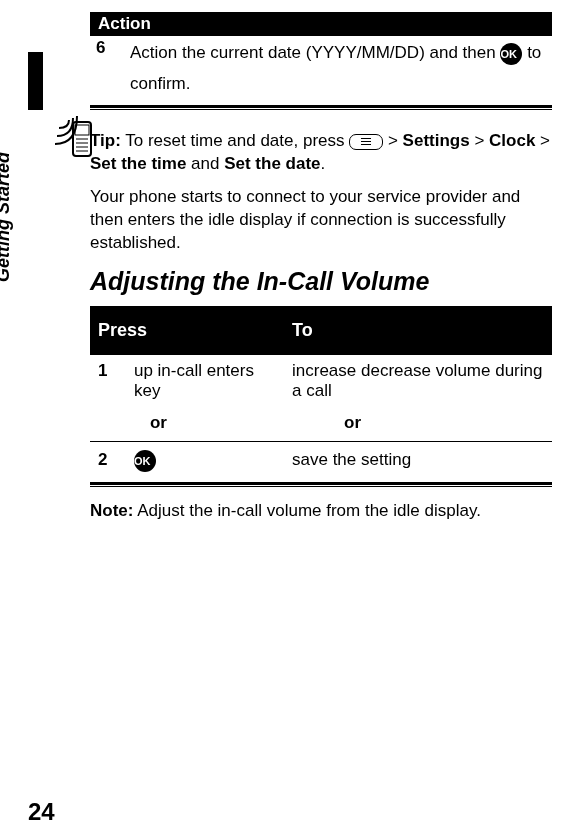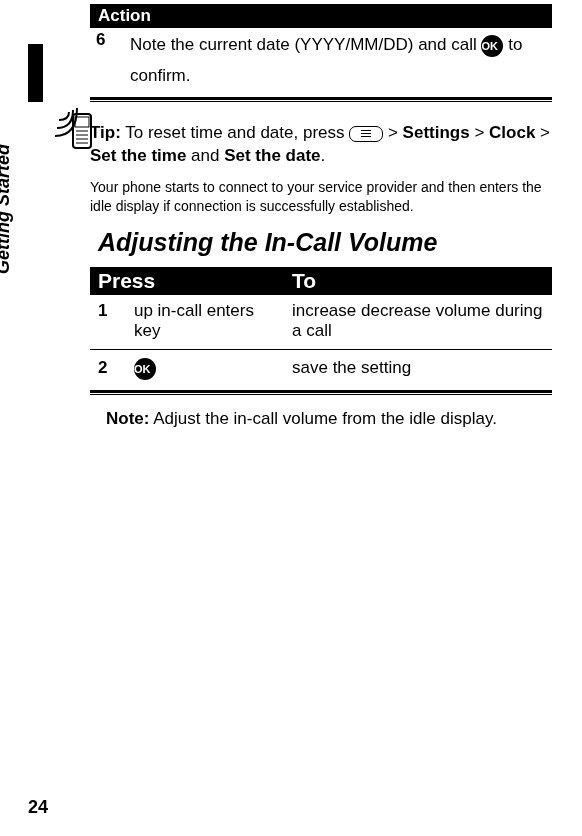--- a/index.html
+++ b/index.html
@@ -1,38 +1,38 @@
 <!DOCTYPE html>
 <html><head>
 <meta charset="utf-8">
 <style>
   html,body{margin:0;padding:0;background:#fff;font-family:Arial,Helvetica,sans-serif;font-size:17px;color:#000}
   .page{width:582px;height:836px;position:relative;box-sizing:border-box;padding:0 30px 0 90px}
   .side-tab{position:absolute;left:28px;top:40px;width:32px;height:200px}
   .side-tab .black{position:absolute;left:0;top:0;width:15px;height:58px;background:#000}
   .side-tab .label{position:absolute;left:-35px;top:230px;transform:rotate(-90deg);transform-origin:left top;font-style:italic;font-weight:bold;font-size:18px;white-space:nowrap}
   .phone-icon{position:absolute;left:55px;top:100px}
-  .action-tbl{width:100%;border-collapse:collapse;margin-top:4px}
+  .action-tbl{width:100%;border-collapse:collapse;margin-top:12px}
   .action-tbl thead th{background:#000;color:#fff;text-align:left;font-weight:bold;padding:2px 8px;font-size:17px}
   .action-tbl td{vertical-align:top;padding:2px 6px;font-size:17px}
   .action-tbl .num{font-weight:bold;width:22px}
   .hr-thin{border-top:1px solid #000;height:0;margin:2px 0}
   .tip{font-size:17px;line-height:1.35;margin:20px 0 10px 0}
   .menu-key{display:inline-block;width:32px;height:14px;border:1px solid #000;border-radius:7px;position:relative;vertical-align:middle;background:#fff}
   .menu-key::before{content:"";position:absolute;left:11px;top:3px;width:10px;height:1px;background:#000;box-shadow:0 3px 0 #000,0 6px 0 #000}
   .ok-key{display:inline-block;width:22px;height:22px;background:#000;border-radius:50%;color:#fff;font-weight:bold;font-size:11px;text-align:left;line-height:22px;vertical-align:middle}
   .bold-ui{font-weight:900;font-family:Arial,sans-serif}
-  .body-p{font-size:14px;line-height:1.35;margin:8px 0 1px 0}
-  .h1{font-weight:900;font-style:italic;font-size:25px;margin:12px 0 10px 8px}
+  .body-p{font-size:17px;line-height:1.35;margin:8px 0 1px 0}
+  .h1{font-weight:900;font-style:italic;font-size:25px;margin:12px 0 10px 0}
   .vol-tbl{width:100%;border-collapse:collapse}
-  .vol-tbl thead th{background:#000;color:#fff;text-align:left;font-weight:bold;padding:2px 8px;font-size:21px}
+  .vol-tbl thead th{background:#000;color:#fff;text-align:left;font-weight:bold;padding:14px 8px;font-size:18px}
   .vol-tbl td{vertical-align:top;padding:6px 8px;font-size:17px}
   .vol-tbl .num{font-weight:bold;width:22px}
-  .pgnum{position:absolute;left:28px;bottom:22px;font-weight:900;font-size:18px}
-  .note-p{font-size:17px;margin:14px 16px}
+  .pgnum{position:absolute;left:28px;bottom:22px;font-weight:900;font-size:24px}
+  .note-p{font-size:17px;margin:14px 0}
   .ital{}
   .bold{font-weight:bold}
 </style>
 </head>
 <body>
 
 <div class="page">
 
   <div class="side-tab">
     <div class="black"></div>
@@ -54,21 +54,21 @@
   <table class="action-tbl">
     <thead>
       <tr>
           <th colspan="2">Action</th>
         </tr>
     </thead>
     <tbody>
       <tr>
         <td class="num">6</td>
         <td style="line-height:1.8">
-          <span>Note the current date (</span><span class="ital">YYYY/MM/DD</span><span>) and call </span><span class="ok-key">OK</span><span> to confirm.</span>
+          <span>Action the current date (</span><span class="ital">YYYY/MM/DD</span><span>) and then </span><span class="ok-key">OK</span><span> to confirm.</span>
         </td>
       </tr>
     </tbody>
   </table>
 
   <div style="border-top:3px solid #000;border-bottom:1px solid #000;height:1px;margin:4px 0 14px 0"></div>
 
   <p class="tip">
     <span class="bold">Tip:</span><span> To reset time and date, press </span><span class="menu-key"></span><span> &gt; </span><span class="bold-ui">Settings</span><span> &gt; </span><span class="bold-ui">Clock</span><span> &gt; </span><span class="bold-ui">Set the time</span><span> and </span><span class="bold-ui">Set the date</span><span>.</span>
   </p>
@@ -84,20 +84,25 @@
         <th>To</th>
       </tr>
     </thead>
     <tbody>
       <tr>
         <td class="num">1</td>
         <td>up in-call enters key</td>
         <td>increase decrease volume during a call</td>
       </tr>
       <tr>
+        <td></td>
+        <td class="bold" style="padding-left:24px">or</td>
+        <td class="bold" style="padding-left:60px">or</td>
+      </tr>
+      <tr>
           <td colspan="3" style="padding:0">
             <div class="hr-thin"></div>
           </td>
         </tr>
       <tr>
         <td class="num">2</td>
         <td><span class="ok-key">OK</span></td>
         <td>save the setting</td>
       </tr>
     </tbody>

